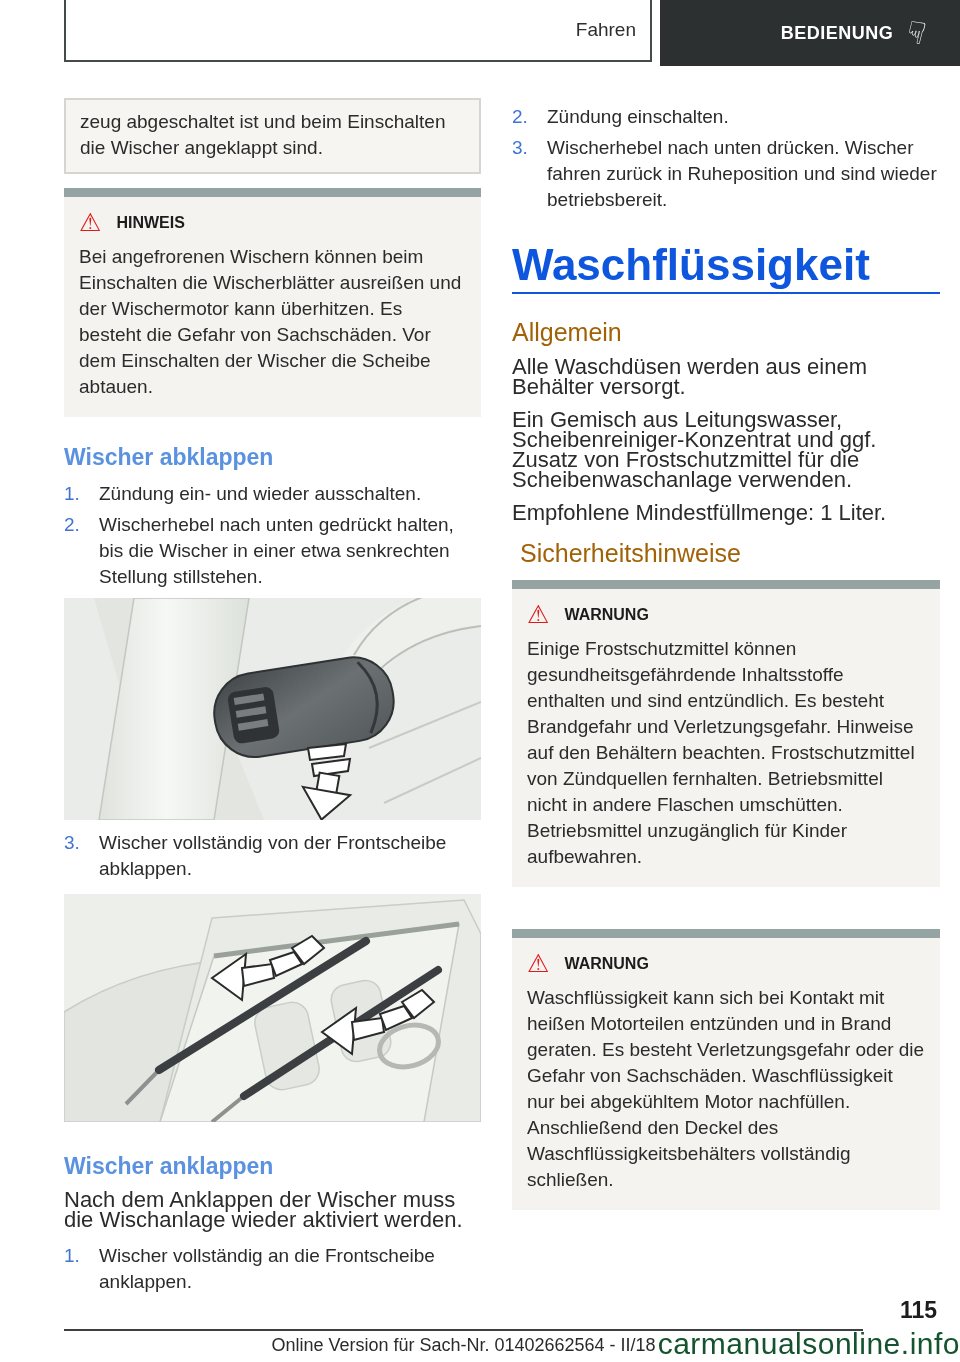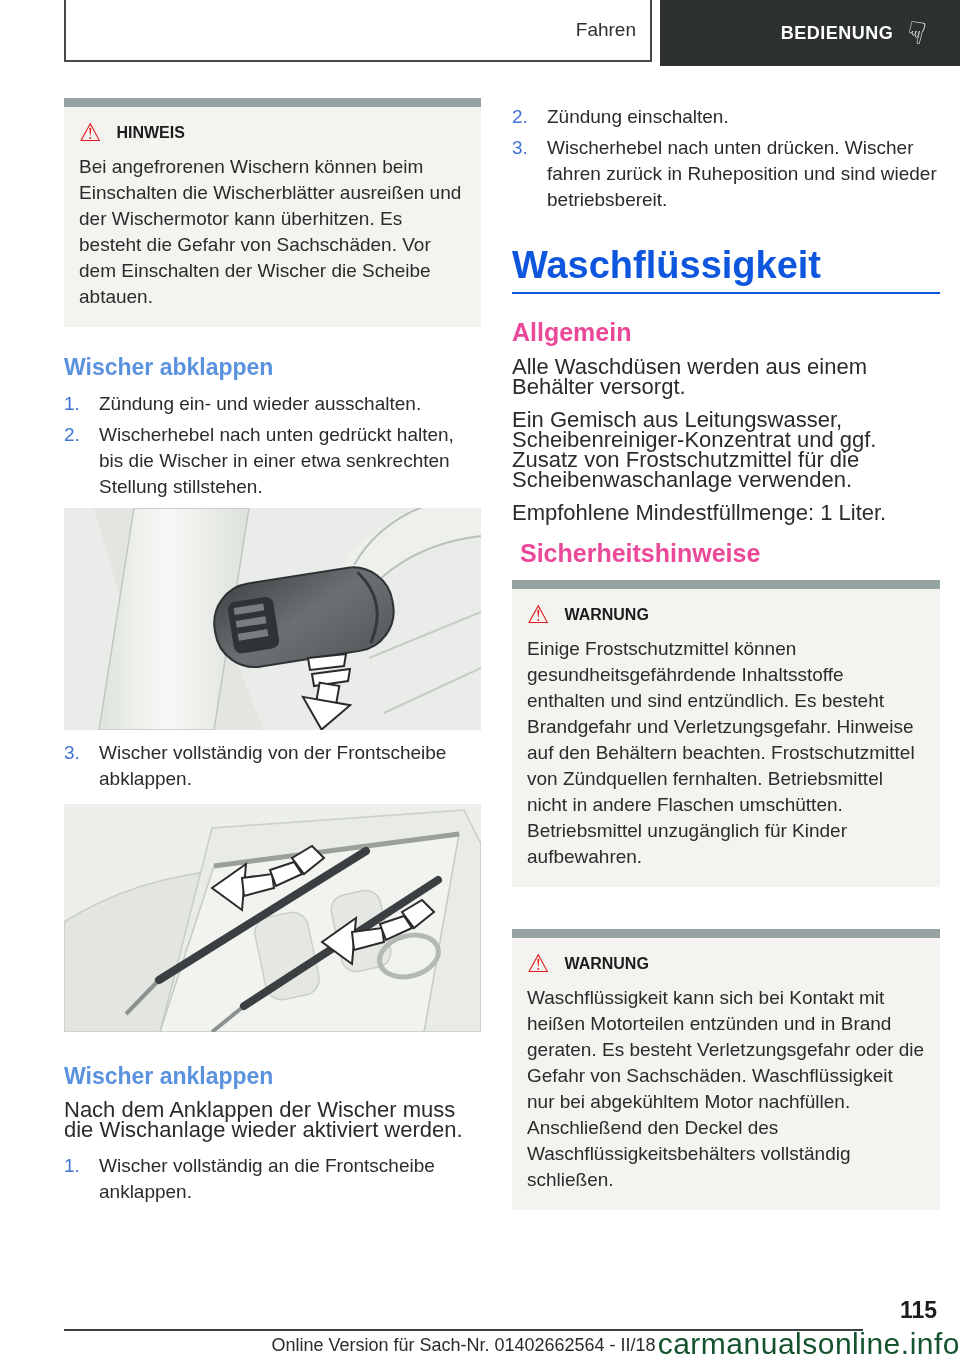--- a/index.html
+++ b/index.html
@@ -33,25 +33,25 @@
     transform: rotate(14deg); display: inline-block;
   }
 
   
   .col-left  { position: absolute; left: 64px;  top: 98px;  width: 417px; }
   .col-right { position: absolute; left: 512px; top: 104px; width: 428px; }
 
   p.body { font-size: 22px; line-height: 20px; margin: 0 0 13px 0; }
 
   h2.chapter {
-    font-size: 38px; line-height: 36px; color: #0e56dd; font-weight: bold;
+    font-size: 44px; line-height: 36px; color: #0e56dd; font-weight: bold;
     margin: 34px 0 0 0; padding-bottom: 9px; border-bottom: 2px solid #0e56dd;
   }
   h3.section {
-    font-size: 25px; line-height: 28px; color: #ec4899; font-weight: bold;
+    font-size: 25px; line-height: 28px; color: #a16207; font-weight: normal;
     margin: 24px 0 11px 0;
   }
   h4.subsection {
     font-size: 23px; line-height: 28px; color: #5b92e0; font-weight: bold;
     margin: 26px 0 10px 0;
   }
 
   .step { display: flex; margin-bottom: 5px; font-size: 19px; line-height: 26px; }
   .step-num { width: 35px; flex-shrink: 0; color: #3f74d4; }
   .step-text { flex: 1; }
@@ -99,20 +99,23 @@
   <div class="tab-fahren">
     <span>Fahren</span>
   </div>
   <div class="tab-bedienung">
     <span>BEDIENUNG</span>
     <span class="hand-icon">☟</span>
   </div>
 
   <div class="col-left">
 
+    <div class="cont-box">
+      <span>zeug abgeschaltet ist und beim Einschalten die Wischer angeklappt sind.</span>
+    </div>
 
     <div class="notice-box">
       <div class="notice-bar"></div>
       <div class="notice-body">
         <div class="notice-title-row">
           <span class="warn-triangle-icon">⚠</span>
           <span class="notice-title">HINWEIS</span>
         </div>
         <p class="notice-text">Bei angefrorenen Wischern können beim Einschalten die Wischerblätter ausreißen und der Wischermotor kann überhitzen. Es besteht die Gefahr von Sachschäden. Vor dem Einschalten der Wischer die Scheibe abtauen.</p>
       </div>

